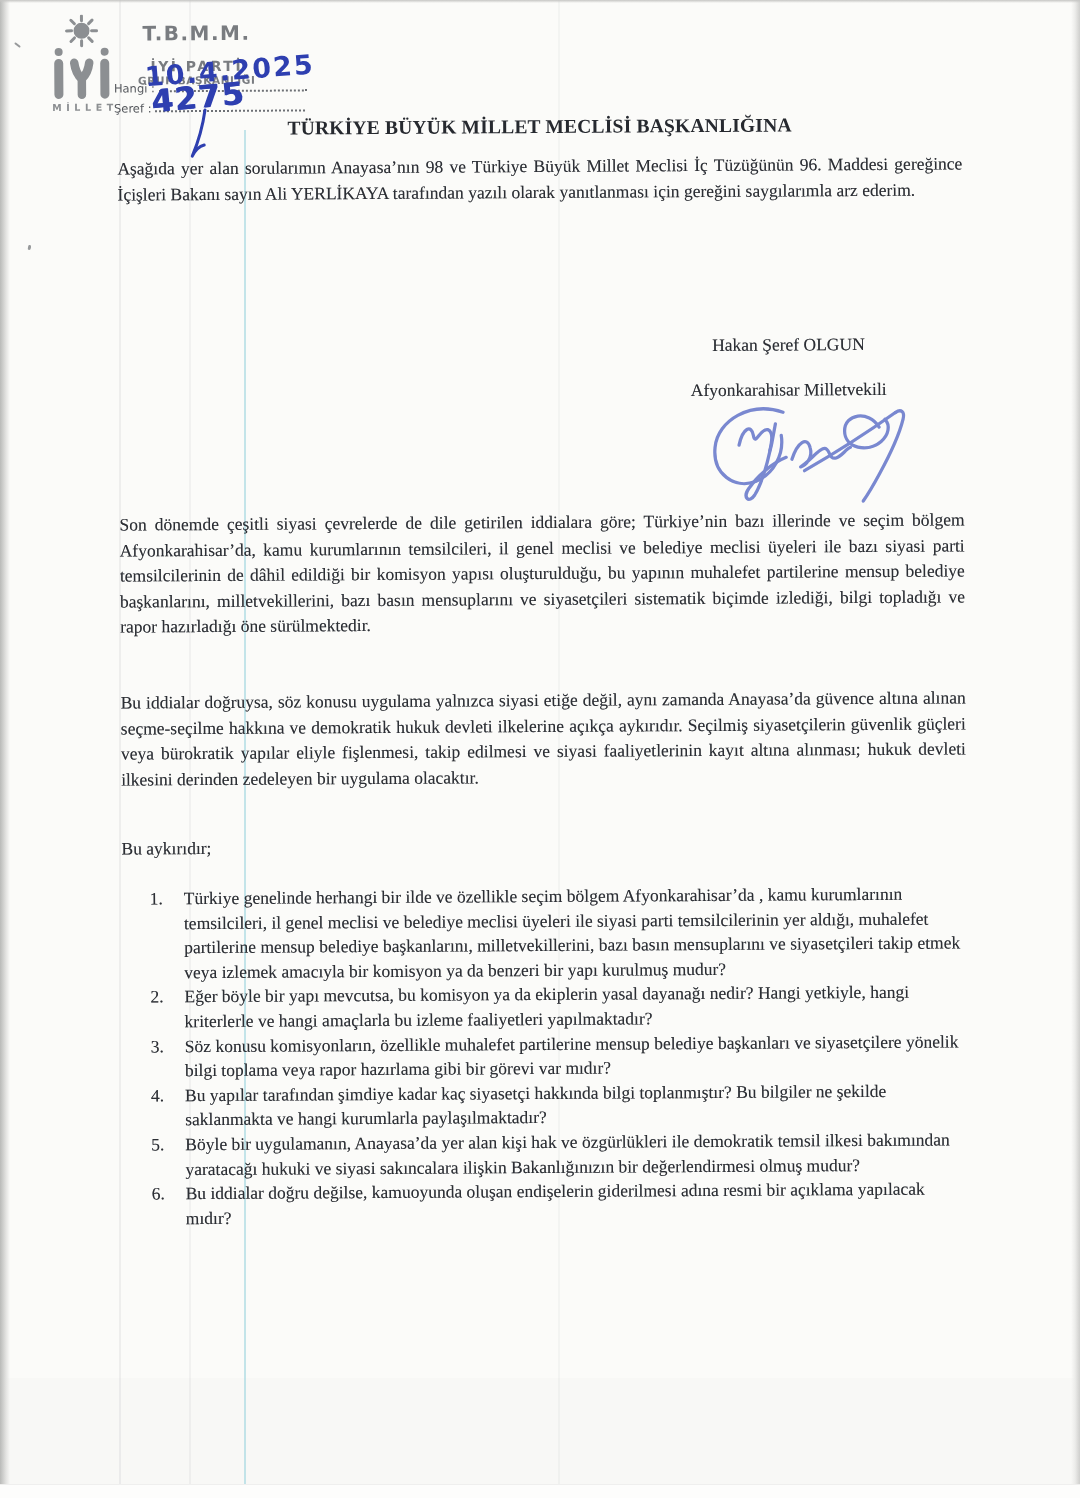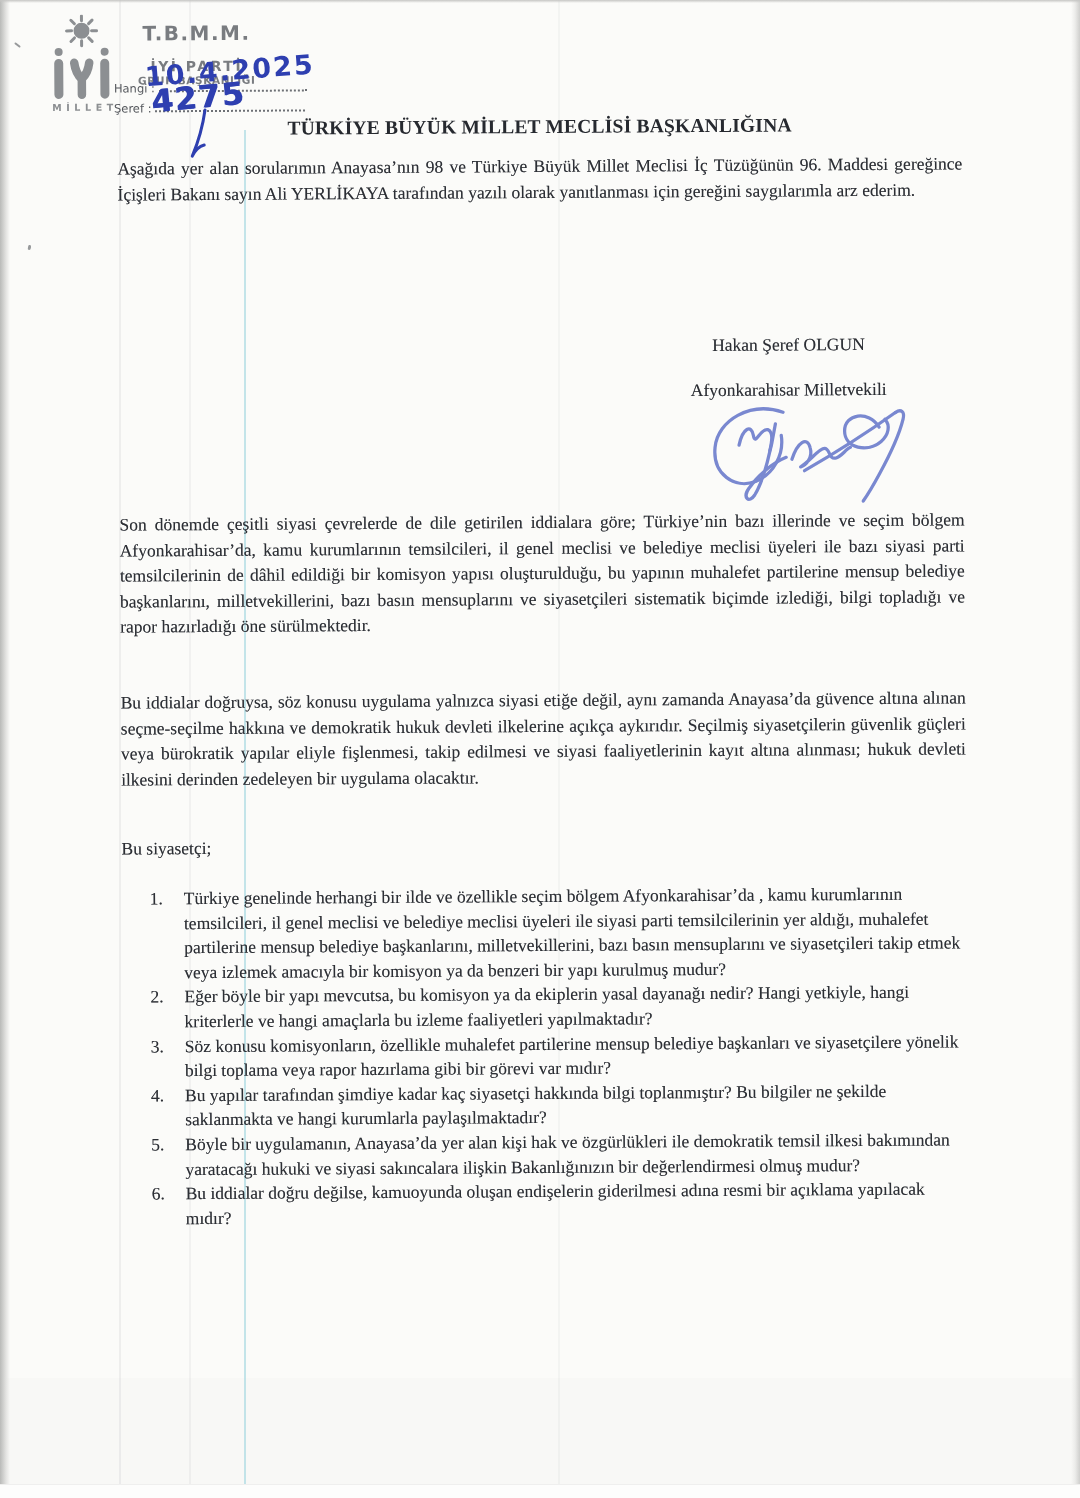--- a/index.html
+++ b/index.html
@@ -172,21 +172,21 @@
         <path d="M 88 26 C 84 50 76 84 66 100 C 60 109 53 103 60 93 C 68 81 84 67 99 61"></path>
         <path d="M 105 63 C 111 45 121 39 124 51 C 127 61 120 69 114 71 C 123 66 133 52 139 52 C 145 52 143 64 151 62 C 157 60 161 53 166 51"></path>
         <path d="M 196 30 C 185 12 160 16 160 34 C 160 52 184 57 198 45 C 206 38 208 28 202 22"></path>
         <path d="M 118 75 C 148 58 186 34 213 15"></path>
         <path d="M 213 15 C 219 11 223 14 221 22 C 217 38 206 61 196 79 C 190 90 184 100 179 107"></path>
       </g>
     </svg>
 
     <div class="para p1">Son dönemde çeşitli siyasi çevrelerde de dile getirilen iddialara göre; Türkiye’nin bazı illerinde ve seçim bölgem Afyonkarahisar’da, kamu kurumlarının temsilcileri, il genel meclisi ve belediye meclisi üyeleri ile bazı siyasi parti temsilcilerinin de dâhil edildiği bir komisyon yapısı oluşturulduğu, bu yapının muhalefet partilerine mensup belediye başkanlarını, milletvekillerini, bazı basın mensuplarını ve siyasetçileri sistematik biçimde izlediği, bilgi topladığı ve rapor hazırladığı öne sürülmektedir.</div>
     <div class="para p2">Bu iddialar doğruysa, söz konusu uygulama yalnızca siyasi etiğe değil, aynı zamanda Anayasa’da güvence altına alınan seçme-seçilme hakkına ve demokratik hukuk devleti ilkelerine açıkça aykırıdır. Seçilmiş siyasetçilerin güvenlik güçleri veya bürokratik yapılar eliyle fişlenmesi, takip edilmesi ve siyasi faaliyetlerinin kayıt altına alınması; hukuk devleti ilkesini derinden zedeleyen bir uygulama olacaktır.</div>
-    <div class="lead">Bu siyasetçi;</div>
+    <div class="lead">Bu aykırıdır;</div>
 
     <div class="qlist">
       <div class="q">
         <span class="q-no">1.</span>
         <span class="q-text">Türkiye genelinde herhangi bir ilde ve özellikle seçim bölgem Afyonkarahisar’da , kamu kurumlarının temsilcileri, il genel meclisi ve belediye meclisi üyeleri ile siyasi parti temsilcilerinin yer aldığı, muhalefet partilerine mensup belediye başkanlarını, milletvekillerini, bazı basın mensuplarını ve siyasetçileri takip etmek veya izlemek amacıyla bir komisyon ya da benzeri bir yapı kurulmuş mudur?</span>
       </div>
       <div class="q">
         <span class="q-no">2.</span>
         <span class="q-text">Eğer böyle bir yapı mevcutsa, bu komisyon ya da ekiplerin yasal dayanağı nedir? Hangi yetkiyle, hangi kriterlerle ve hangi amaçlarla bu izleme faaliyetleri yapılmaktadır?</span>
       </div>

